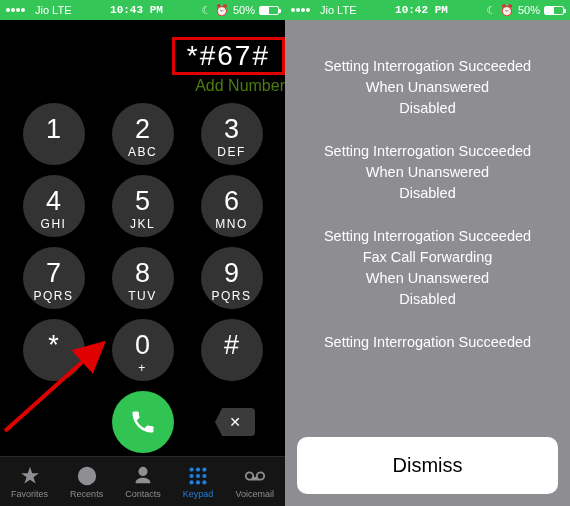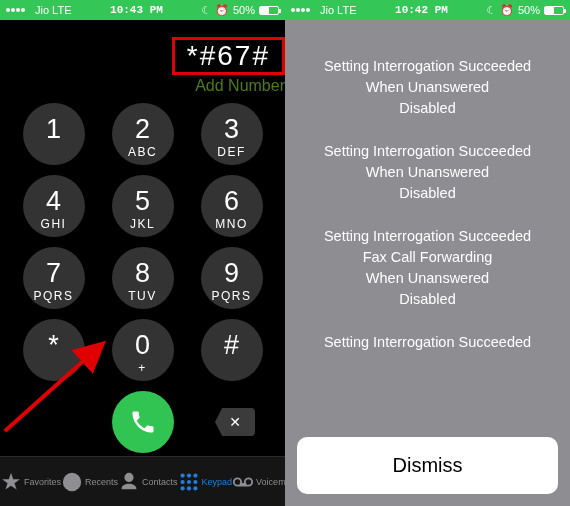--- a/index.html
+++ b/index.html
@@ -29,21 +29,21 @@
   .key { width: 62px; height: 62px; border-radius: 50%; background: #333; color: #fff; display: flex; flex-direction: column; align-items: center; justify-content: center; cursor: pointer; }
   .key .d { font-size: 27px; font-weight: 400; line-height: 1; }
   .key .l { font-size: 12px; letter-spacing: 1.5px; margin-top: 2px; height: 8px; }
 
   .call-row { display: flex; justify-content: center; align-items: center; gap: 22px; margin-top: 10px; position: relative; }
   .call-btn { width: 62px; height: 62px; border-radius: 50%; background: #31c452; display: flex; align-items: center; justify-content: center; cursor: pointer; }
   .call-btn svg { width: 28px; height: 28px; fill: #fff; }
   .del-btn { width: 40px; height: 28px; background: #3b3b3b; color: #fff; border-radius: 6px 4px 4px 6px; display: flex; align-items: center; justify-content: center; font-size: 14px; position: absolute; right: 30px; cursor: pointer; clip-path: polygon(18% 0, 100% 0, 100% 100%, 18% 100%, 0 50%); }
 
   .tabbar { position: absolute; bottom: 0; left: 0; right: 0; height: 50px; background: #151515; display: flex; justify-content: space-around; align-items: center; border-top: 1px solid #2a2a2a; }
-  .tab { display: flex; flex-direction: row; align-items: center; gap: 2px; color: #8e8e93; font-size: 9px; cursor: pointer; }
+  .tab { display: flex; flex-direction: column; align-items: center; gap: 2px; color: #8e8e93; font-size: 9px; cursor: pointer; }
   .tab.active { color: #1e7fe0; }
   .tab svg { width: 22px; height: 22px; fill: currentColor; }
 
   
   .arrow { position: absolute; left: 0; bottom: 70px; width: 120px; height: 120px; pointer-events: none; }
 
   
   .result-body { background: #8d8d92; color: #fff; height: calc(100% - 20px); padding: 36px 10px 0; text-align: center; font-size: 14.5px; line-height: 1.45; position: relative; }
   .result-block { margin-bottom: 22px; }
   .result-fade { white-space: nowrap; overflow: hidden; }

